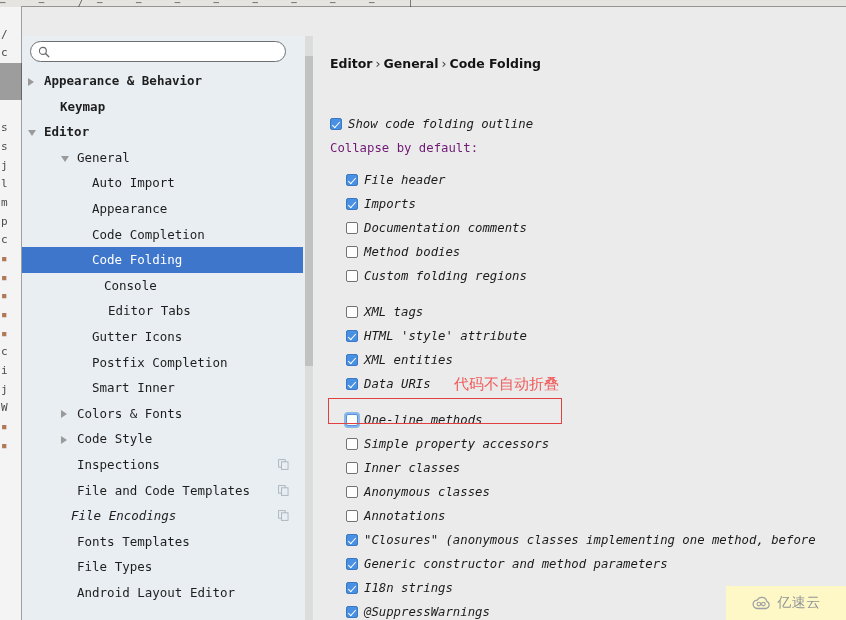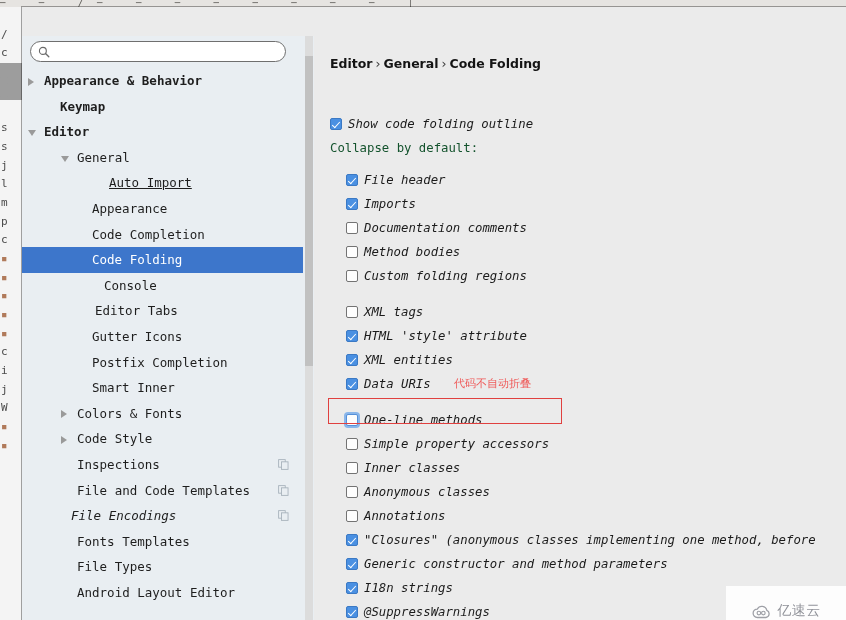--- a/index.html
+++ b/index.html
@@ -287,49 +287,49 @@
   }
   .opt-label {
     position: absolute;
     left: 18px; top: 0; font-style: italic;
   }
   .plain-row {
     position: absolute;
     height: 21px;
     line-height: 21px;
     font-size: 12.3px;
-    color: #14532d;
+    color: #701a75;
     white-space: nowrap;
     font-family: "DejaVu Sans Mono", "Liberation Mono", monospace;
   }
 
   
   .anno-box {
     position: absolute;
     border: 1.4px solid #e0403f;
     box-sizing: border-box;
     pointer-events: none;
   }
   .anno-text {
     position: absolute;
     color: #ef5b5a;
-    font-size: 11px;
+    font-size: 15px;
     line-height: 16px;
     white-space: nowrap;
     font-family: "DejaVu Sans", "Liberation Sans", sans-serif;
   }
 
   
   .watermark {
     position: absolute;
     right: 0; bottom: 0;
     width: 120px; height: 34px;
-    background: #ffffff;
+    background: #fef9c3;
     display: flex;
-    align-items: flex-end;
+    align-items: center;
     justify-content: center;
     gap: 4px;
     opacity: 0.95;
   }
   .watermark-text {
     font-size: 14px;
     color: #8d8f96;
     font-family: "DejaVu Sans", "Liberation Sans", sans-serif;
     letter-spacing: 0.5px;
   }
@@ -395,36 +395,36 @@
             </div>
             <div class="tree-row bold">
               <span class="tw-arrow open" style="left: 6px;"></span>
               <span class="tree-label" style="left: 22px;">Editor</span>
             </div>
             <div class="tree-row">
               <span class="tw-arrow open" style="left: 39px;"></span>
               <span class="tree-label" style="left: 55px;">General</span>
             </div>
             <div class="tree-row">
-              <span class="tree-label" style="left: 87px; text-decoration: underline;">Auto Import</span>
+              <span class="tree-label" style="left: 70px;">Auto Import</span>
             </div>
             <div class="tree-row">
               <span class="tree-label" style="left: 70px; text-align: center;">Appearance</span>
             </div>
             <div class="tree-row">
               <span class="tree-label" style="left: 70px;">Code Completion</span>
             </div>
             <div class="tree-row selected">
               <span class="tree-label" style="left: 70px;">Code Folding</span>
             </div>
             <div class="tree-row">
               <span class="tree-label" style="left: 82px; text-align: right;">Console</span>
             </div>
             <div class="tree-row">
-              <span class="tree-label" style="left: 73px;">Editor Tabs</span>
+              <span class="tree-label" style="left: 86px;">Editor Tabs</span>
             </div>
             <div class="tree-row">
               <span class="tree-label" style="left: 70px;">Gutter Icons</span>
             </div>
             <div class="tree-row">
               <span class="tree-label" style="left: 70px;">Postfix Completion</span>
             </div>
             <div class="tree-row">
               <span class="tree-label" style="left: 70px;">Smart Inner</span>
             </div>

